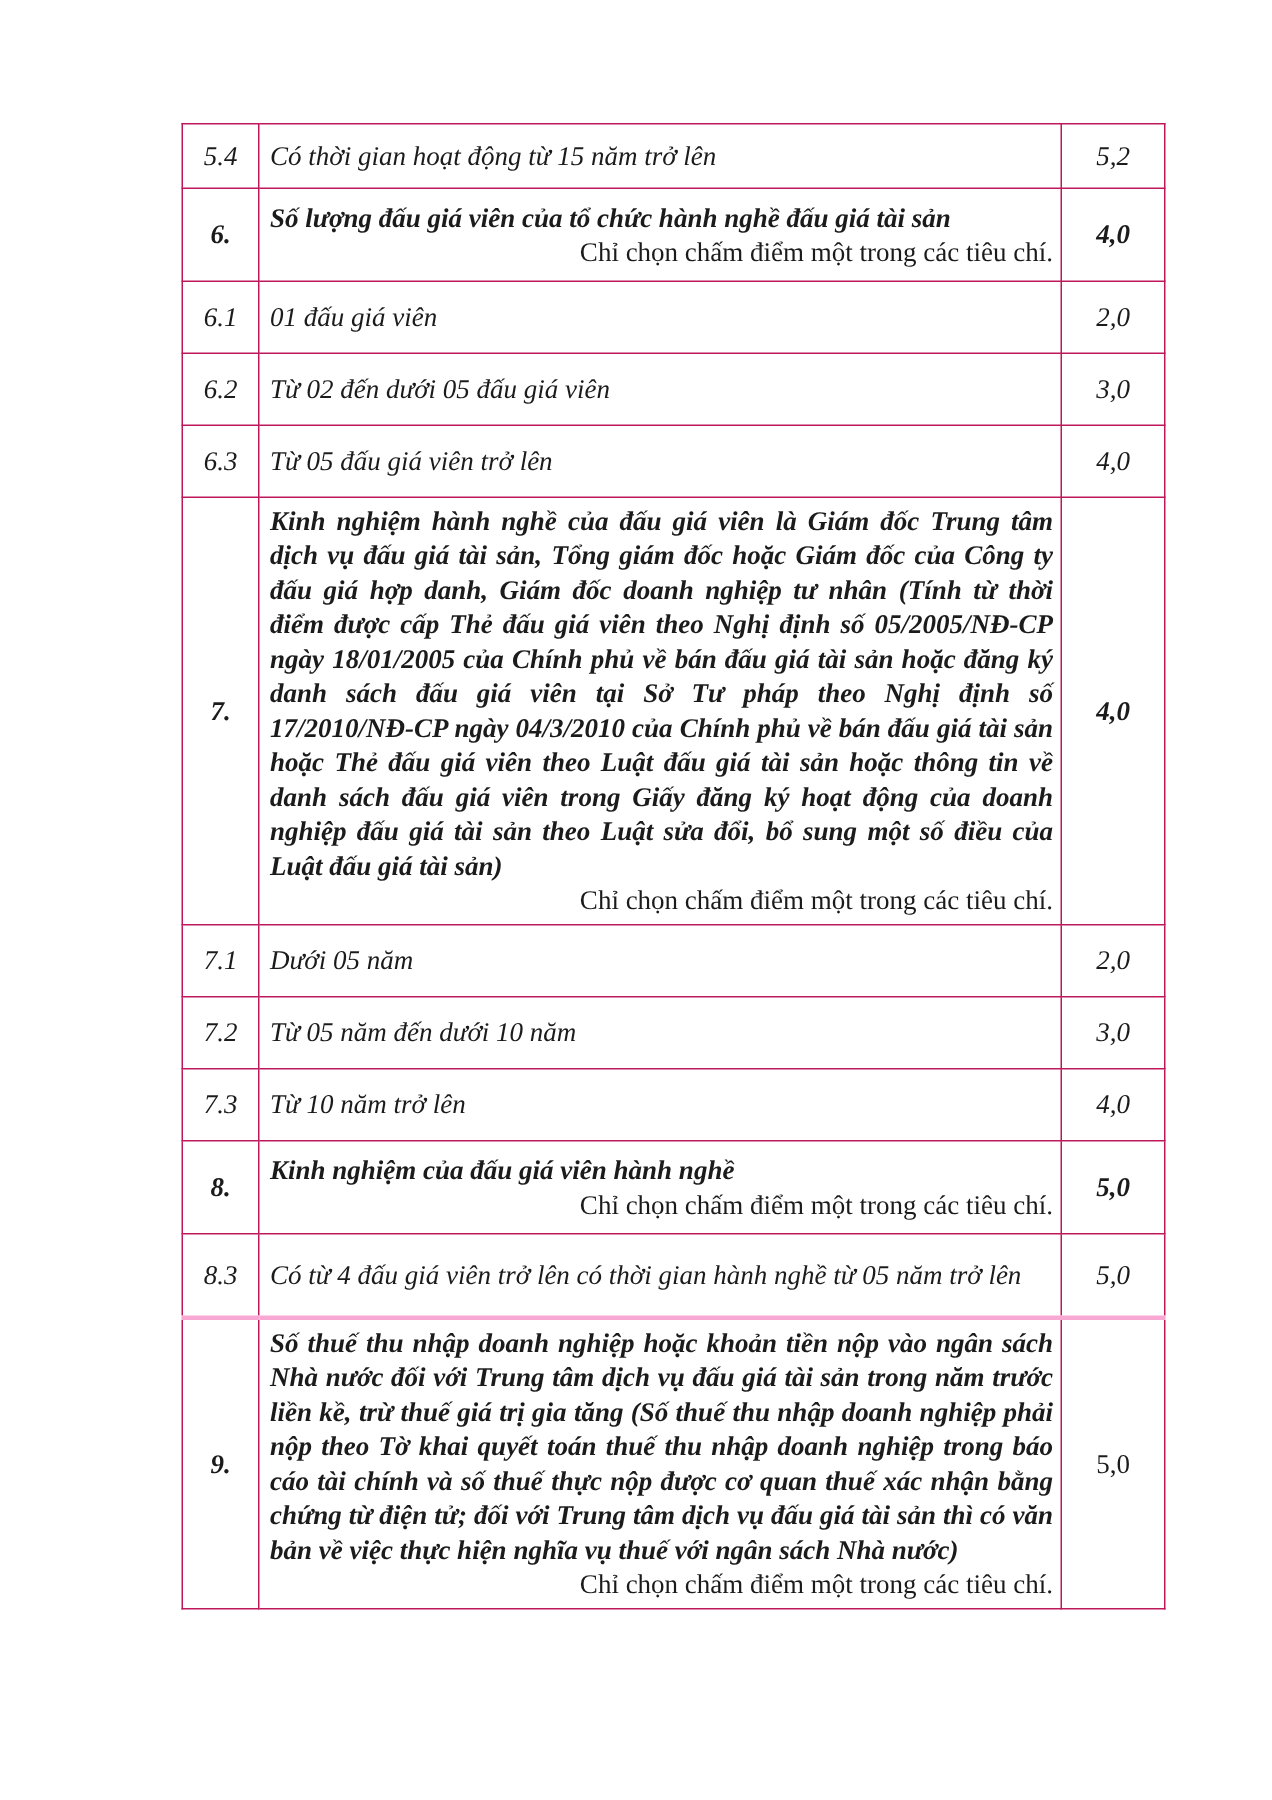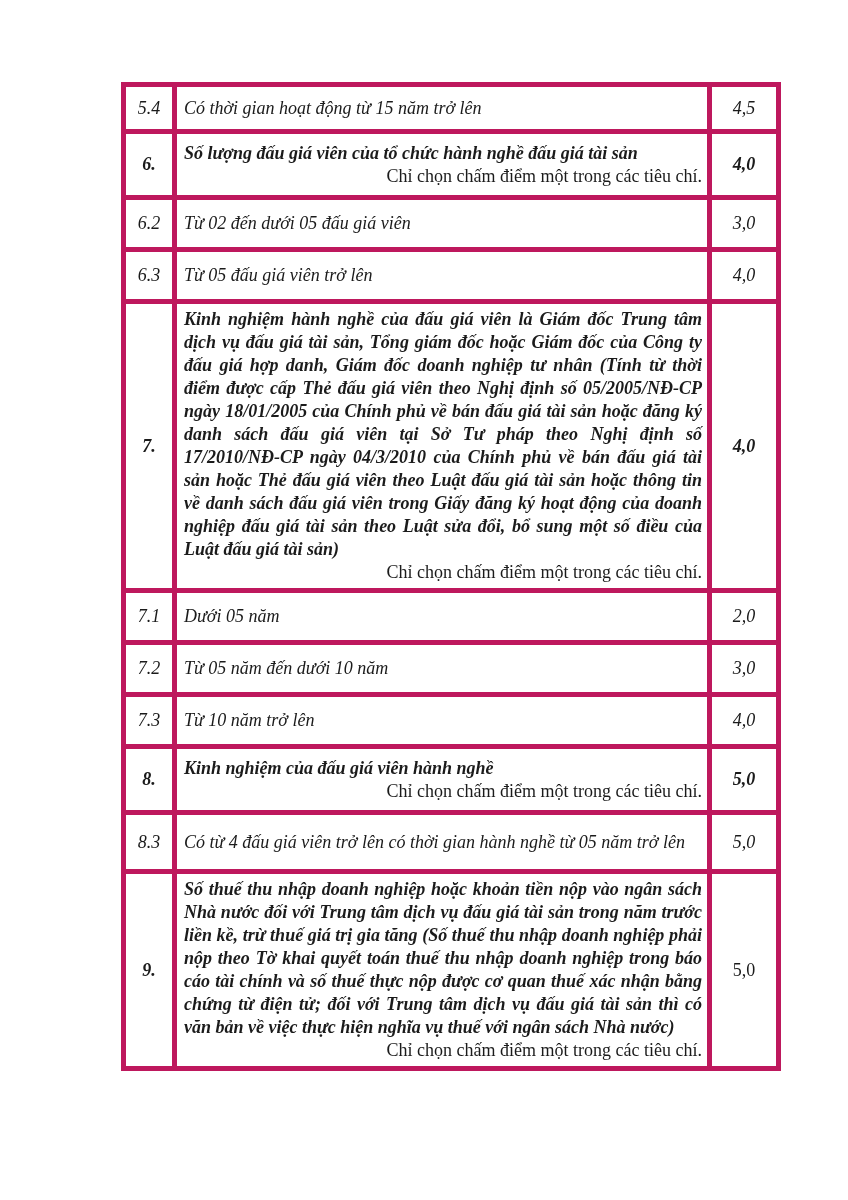--- a/index.html
+++ b/index.html
@@ -21,21 +21,21 @@
   table.score-table {
     position: absolute;
     left: 121px;
     top: 82px;
     border-collapse: collapse;
     table-layout: fixed;
     width: 655px;
     font-size: 18px;
   }
   .score-table td {
-    border: 5px solid #be185d;
+    border: 1px solid #be185d;
     vertical-align: middle;
     overflow: hidden;
   }
   .score-table col.col-no    { width: 51px; }
   .score-table col.col-crit  { width: 535px; }
   .score-table col.col-score { width: 69px; }
 
   td.c-no {
     text-align: center;
     font-style: italic;
@@ -70,51 +70,56 @@
 
   
   tr.r-s  td { height: 41px; }   
   tr.r-m  td { height: 55px; }   
   tr.r-w  td { height: 48px; }   
   tr.r-p  td { padding-top: 4px; padding-bottom: 4px; margin-top: 36px; } 
 
   tr.r-first td { height: 36px; }
 
   
-  tr.thick-top td { border-top: 3px solid #b91c1c; }
+  tr.thick-top td { border-top: 3px solid #f9a8d4; }
 
   
   tr.score-plain td.c-score { font-weight: normal; font-style: normal; }
 </style>
 </head>
 <body>
 
 <div class="page">
   <table class="score-table">
     <colgroup>
       <col class="col-no">
         <col class="col-crit">
         <col class="col-score">
     </colgroup>
     <tbody>
       <tr class="r-first">
         <td class="c-no">5.4</td>
         <td class="c-crit">Có thời gian hoạt động từ 15 năm trở lên</td>
-        <td class="c-score">4,5</td>
+        <td class="c-score">5,2</td>
       </tr>
 
       <tr class="main r-m">
         <td class="c-no">6.</td>
         <td class="c-crit">
           <div class="crit-bold">Số lượng đấu giá viên của tổ chức hành nghề đấu giá tài sản</div>
           <div class="crit-note">Chỉ chọn chấm điểm một trong các tiêu chí.</div>
         </td>
         <td class="c-score">4,0</td>
       </tr>
 
+      <tr class="r-s">
+        <td class="c-no">6.1</td>
+        <td class="c-crit">01 đấu giá viên</td>
+        <td class="c-score">2,0</td>
+      </tr>
       <tr class="r-s">
         <td class="c-no">6.2</td>
         <td class="c-crit">Từ 02 đến dưới 05 đấu giá viên</td>
         <td class="c-score">3,0</td>
       </tr>
       <tr class="r-s">
         <td class="c-no">6.3</td>
         <td class="c-crit">Từ 05 đấu giá viên trở lên</td>
         <td class="c-score">4,0</td>
       </tr>

